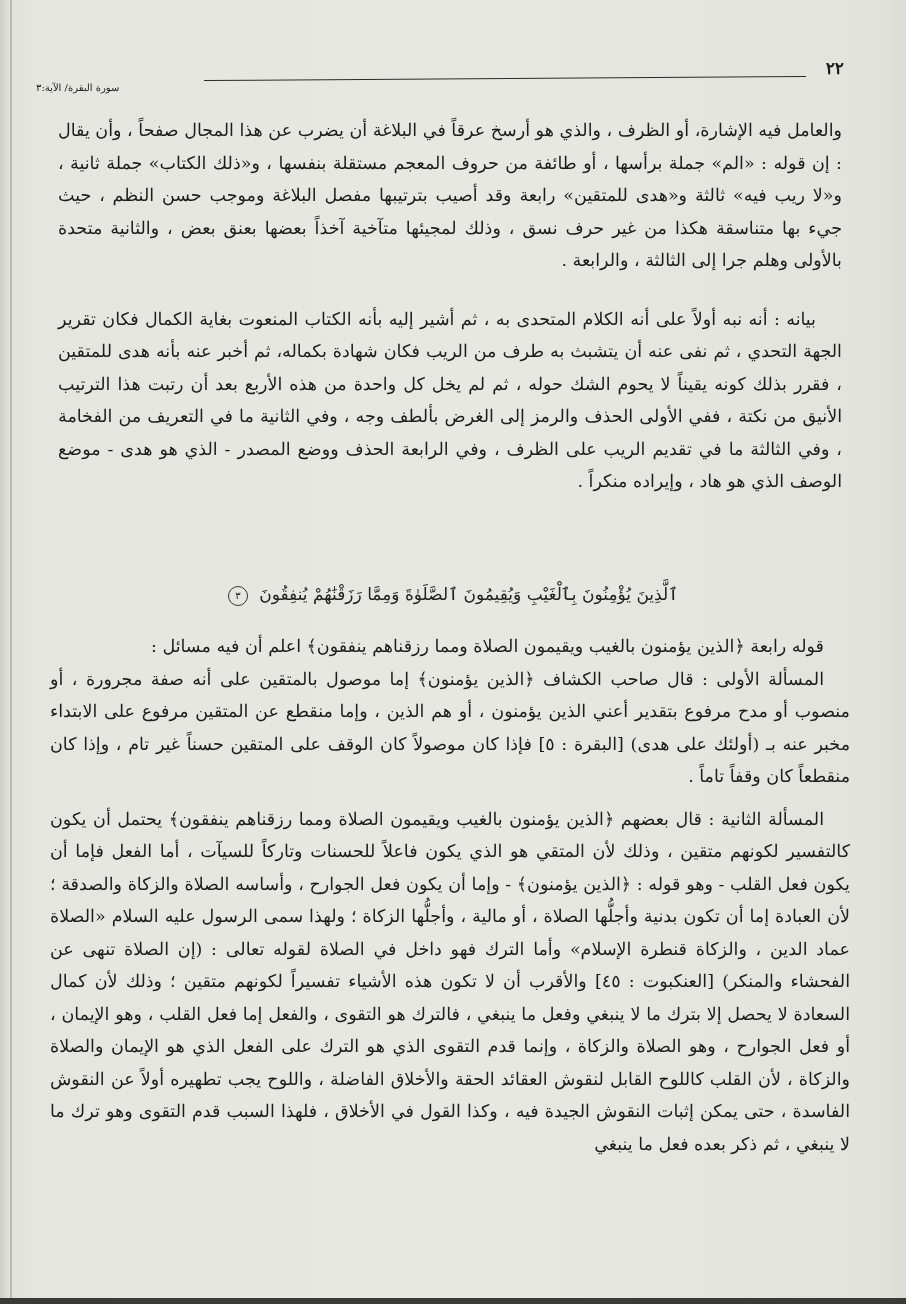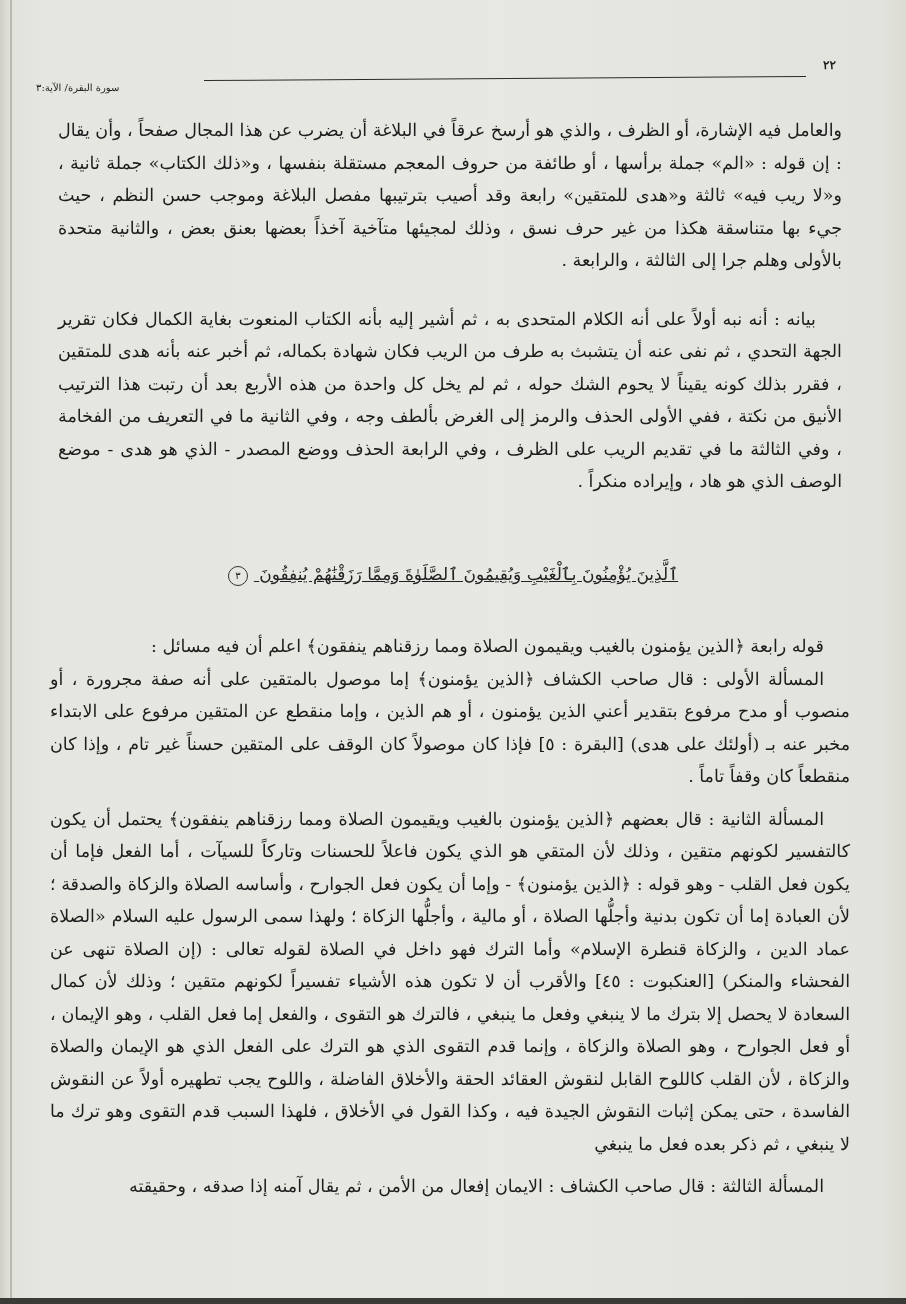--- a/index.html
+++ b/index.html
@@ -42,24 +42,24 @@
   }
   .header {
     position: absolute;
     top: 58px;
     left: 36px;
     width: 816px;
     height: 28px;
   }
   .page-number {
     position: absolute;
-    right: 16px;
+    right: 8px;
     top: 0;
     font-weight: bold;
-    font-size: 12px;
+    font-size: 17px;
   }
   .header-rule {
     position: absolute;
     left: 168px;
     right: 46px;
     top: 20px;
     height: 1px;
     background: #2a2a2a;
     transform: rotate(-0.4deg);
   }
@@ -80,27 +80,26 @@
     text-align-last: right;
   }
   .body-text p {
     margin: 8px;
     text-indent: 0;
   }
   .para-gap { height: 10px; }
   .indent { text-indent: 26px !important; }
   .verse-block {
     position: absolute;
-    top: 564px;
+    top: 584px;
     left: 0;
     width: 906px;
     text-align: center;
     font-size: 17px;
     color: #222;
-    text-decoration: underline;
   }
   .ayah-marker {
     display: inline-block;
     width: 18px;
     height: 18px;
     border: 1.5px solid #333;
     border-radius: 50%;
     font-size: 10px;
     line-height: 18px;
     text-align: center;
@@ -147,16 +146,15 @@
     <p class="indent"><span>قوله رابعة </span><span class="b">﴿الذين يؤمنون بالغيب ويقيمون الصلاة ومما رزقناهم ينفقون﴾</span><span> اعلم أن فيه مسائل :</span></p>
 
     <p class="indent"><span class="b">المسألة الأولى</span><span> : قال صاحب الكشاف </span><span class="b">﴿الذين يؤمنون﴾</span><span> إما موصول بالمتقين على أنه صفة مجرورة ، أو منصوب أو مدح مرفوع بتقدير أعني الذين يؤمنون ، أو هم الذين ، وإما منقطع عن المتقين مرفوع على الابتداء مخبر عنه بـ (أولئك على هدى) [البقرة : ٥] فإذا كان موصولاً كان الوقف على المتقين حسناً غير تام ، وإذا كان منقطعاً كان وقفاً تاماً .</span></p>
 
     <div class="para-gap"></div>
 
     <p class="indent"><span class="b">المسألة الثانية</span><span> : قال بعضهم </span><span class="b">﴿الذين يؤمنون بالغيب ويقيمون الصلاة ومما رزقناهم ينفقون﴾</span><span> يحتمل أن يكون كالتفسير لكونهم متقين ، وذلك لأن المتقي هو الذي يكون فاعلاً للحسنات وتاركاً للسيآت ، أما الفعل فإما أن يكون فعل القلب - وهو قوله : </span><span class="b">﴿الذين يؤمنون﴾</span><span> - وإما أن يكون فعل الجوارح ، وأساسه الصلاة والزكاة والصدقة ؛ لأن العبادة إما أن تكون بدنية وأجلُّها الصلاة ، أو مالية ، وأجلُّها الزكاة ؛ ولهذا سمى الرسول عليه السلام «الصلاة عماد الدين ، والزكاة قنطرة الإسلام» وأما الترك فهو داخل في الصلاة لقوله تعالى : (إن الصلاة تنهى عن الفحشاء والمنكر) [العنكبوت : ٤٥] والأقرب أن لا تكون هذه الأشياء تفسيراً لكونهم متقين ؛ وذلك لأن كمال السعادة لا يحصل إلا بترك ما لا ينبغي وفعل ما ينبغي ، فالترك هو التقوى ، والفعل إما فعل القلب ، وهو الإيمان ، أو فعل الجوارح ، وهو الصلاة والزكاة ، وإنما قدم التقوى الذي هو الترك على الفعل الذي هو الإيمان والصلاة والزكاة ، لأن القلب كاللوح القابل لنقوش العقائد الحقة والأخلاق الفاضلة ، واللوح يجب تطهيره أولاً عن النقوش الفاسدة ، حتى يمكن إثبات النقوش الجيدة فيه ، وكذا القول في الأخلاق ، فلهذا السبب قدم التقوى وهو ترك ما لا ينبغي ، ثم ذكر بعده فعل ما ينبغي</span></p>
 
     <div class="para-gap"></div>
 
-    <p class="indent"><span class="b">المسألة الثالثة</span><span> : قال صاحب الكشاف : الايمان إفعال من الأمن ، ثم يقال آمنه إذا صدقه ، وحقيقته</span></p>
   </div>
 </div>
 <div class="bottom-edge"></div>
 
 </body></html>

